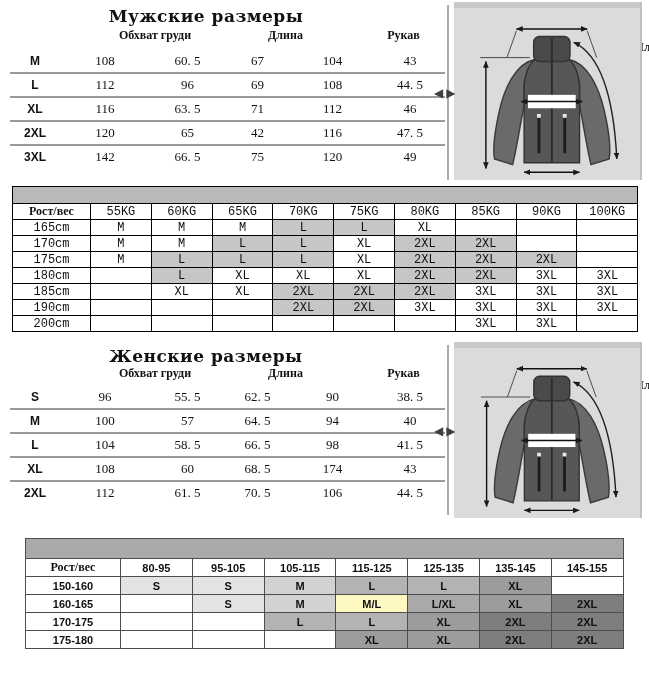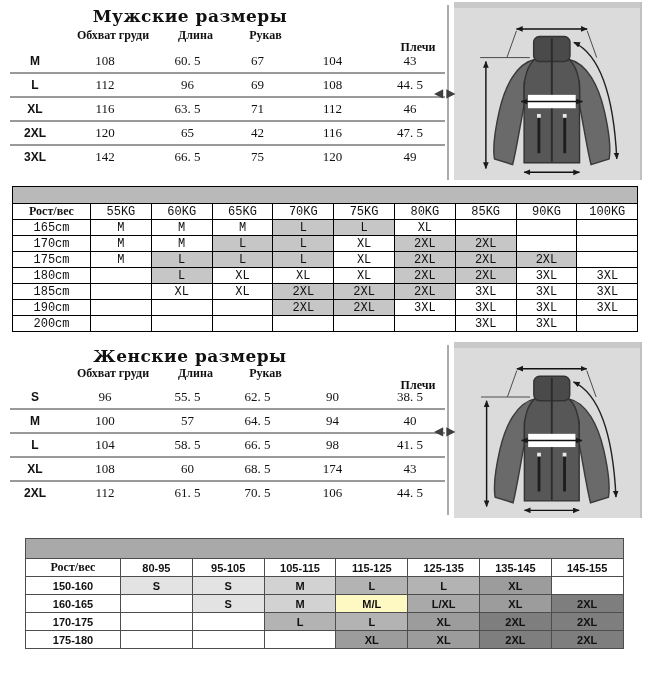--- a/index.html
+++ b/index.html
@@ -1,25 +1,25 @@
 <!DOCTYPE html>
 <html><head>
 <meta charset="utf-8">
 <style>
   html,body{margin:0;padding:0;background:#fff;}
   .root{position:relative;width:649px;height:674px;background:#fff;overflow:hidden;
         font-family:"Liberation Serif",serif;color:#111;}
 
   
-  .sec-title{position:absolute;left:10px;width:360px;text-align:center;
+  .sec-title{position:absolute;left:26px;width:360px;text-align:center;
              font:bold 17px "DejaVu Serif",serif;letter-spacing:.5px;}
 
   
   .shead,.srow{display:grid;grid-template-columns:50px 90px 75px 65px 85px 70px;width:435px;}
-  .shead{position:absolute;left:18px;}
+  .shead{position:absolute;left:12px;gap:48px;}
   .sh{text-align:center;font:bold 12px "Liberation Serif",serif;}
   .sh.shoulder{padding-top:12px;}
   .sbody{position:absolute;left:10px;width:435px;}
   .srow{height:22px;align-items:center;}
   .srow.lined{border-bottom:2px solid var(--rule);}
   .scell{text-align:center;font:13px "Liberation Serif",serif;}
   .scell.c0{font:bold 12px "Liberation Sans",sans-serif;}
 
   
   .divider{position:absolute;left:447px;width:2px;background:var(--divider);}

